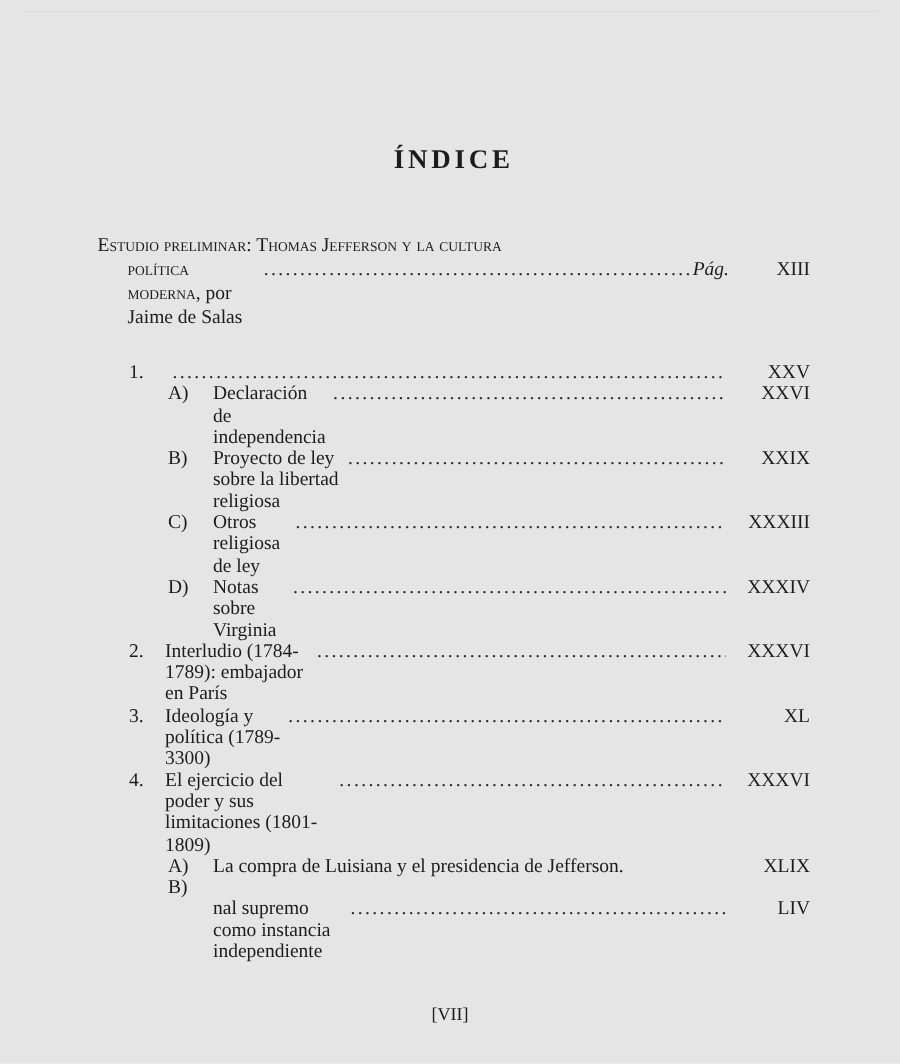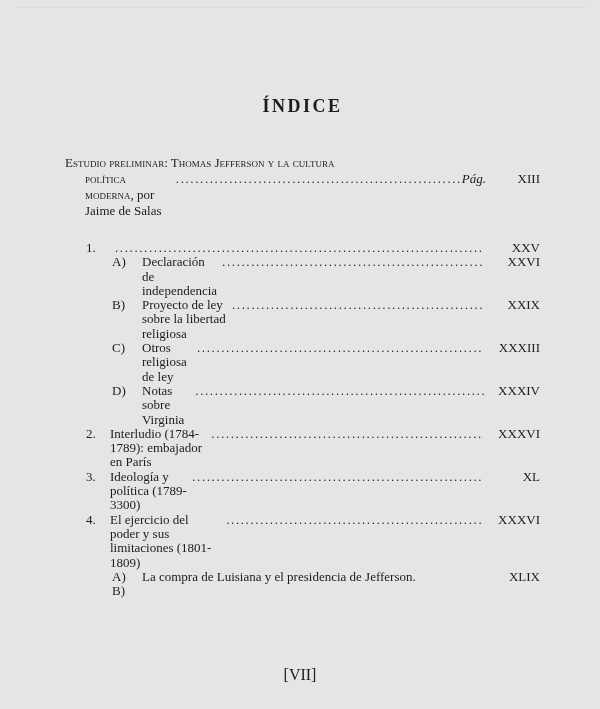--- a/index.html
+++ b/index.html
@@ -52,21 +52,21 @@
   .lvl2 { padding-left:47px; }
   .cont2 { padding-left:77px; }
   .marker-num { flex:0 0 24px; }
   .marker-let { flex:0 0 30px; }
   .txt { flex:0 1 auto; }
 
   .footer {
     position:absolute;
     left:0; right:0; bottom:25px;
     text-align:center;
-    font-size:16px;
+    font-size:12px;
   }
 </style>
 </head>
 <body>
 
 <div class="page">
   <div class="scan-edge-top"></div>
   <div class="scan-edge-bottom"></div>
 
   <h1 class="title">ÍNDICE</h1>
@@ -146,20 +146,25 @@
         <span class="marker-let">A)</span>
         <span class="txt">La compra de Luisiana y el presidencia de Jefferson.</span>
         <span class="spacer"></span>
         <span class="pg">XLIX</span>
       </div>
 
       <div>
         <div class="row lvl2">
           <span class="marker-let">B)</span>
         </div>
+        <div class="row cont2">
+          <span class="txt">nal supremo como instancia independiente</span>
+          <span class="leader"></span>
+          <span class="pg">LIV</span>
+        </div>
       </div>
 
     </div>
 
   </div>
 
   <div class="footer">[VII]</div>
 </div>
 
 </body></html>

